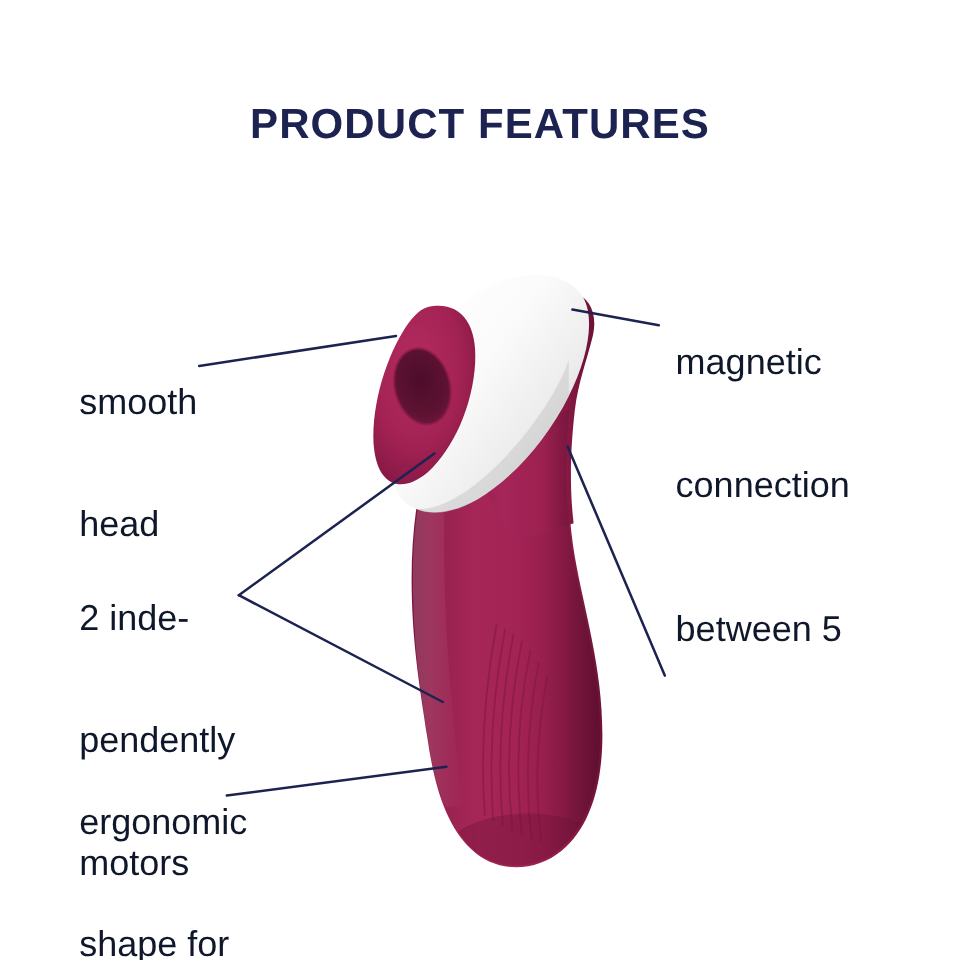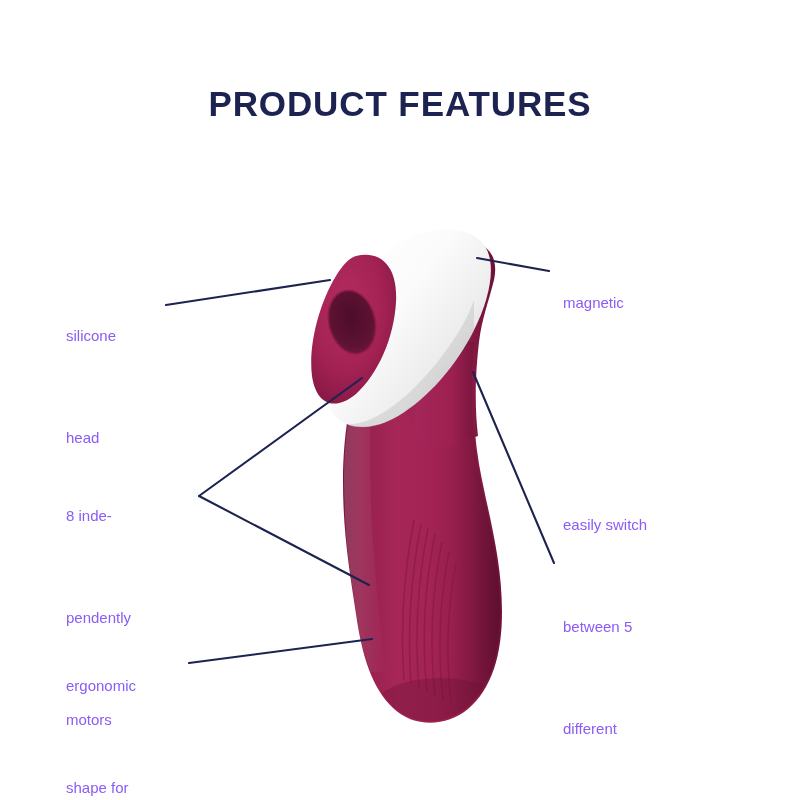--- a/index.html
+++ b/index.html
@@ -33,22 +33,22 @@
     font-size: 35px;
     font-weight: bold;
     letter-spacing: 0.9px;
     color: #1d2351;
     font-family: "Liberation Sans", sans-serif;
     white-space: nowrap;
   }
   
   .callout {
     position: absolute;
-    color: #8b5cf6;
-    font-size: 15px;
+    color: #0f172a;
+    font-size: 30px;
     line-height: 34px;
     font-family: "Liberation Sans", sans-serif;
     white-space: pre;
   }
   .callout .ln { display: block; }
 
   #callout-smooth-silicone-head { left: 66px;  top: 239px; }
   #callout-two-motors           { left: 66px;  top: 419px; }
   #callout-ergonomic-shape      { left: 66px;  top: 589px; }
   #callout-magnetic-charging    { left: 563px; top: 206px; }
@@ -211,44 +211,43 @@
 
       <path d="M 189 651 L 372 627"></path>
 
       <path d="M 477 246 L 549 259"></path>
 
       <path d="M 473 360 L 554 551"></path>
     </g>
   </svg>
 
   <div class="callout" id="callout-smooth-silicone-head">
-    <span class="ln">silicone</span>
+    <span class="ln">smooth</span>
     <span class="ln">head</span>
   </div>
 
   <div class="callout" id="callout-two-motors">
-    <span class="ln">8 inde-</span>
+    <span class="ln">2 inde-</span>
     <span class="ln">pendently</span>
     <span class="ln">motors</span>
   </div>
 
   <div class="callout" id="callout-ergonomic-shape">
     <span class="ln">ergonomic</span>
     <span class="ln">shape for</span>
     
     
   </div>
 
   <div class="callout" id="callout-magnetic-charging">
     <span class="ln">magnetic</span>
+    <span class="ln">connection</span>
   </div>
 
   <div class="callout" id="callout-pressure-settings">
-    <span class="ln">easily switch</span>
     <span class="ln">between 5</span>
-    <span class="ln">different</span>
     
     
     
     
   </div>
 
 </div>
 
 </body></html>

